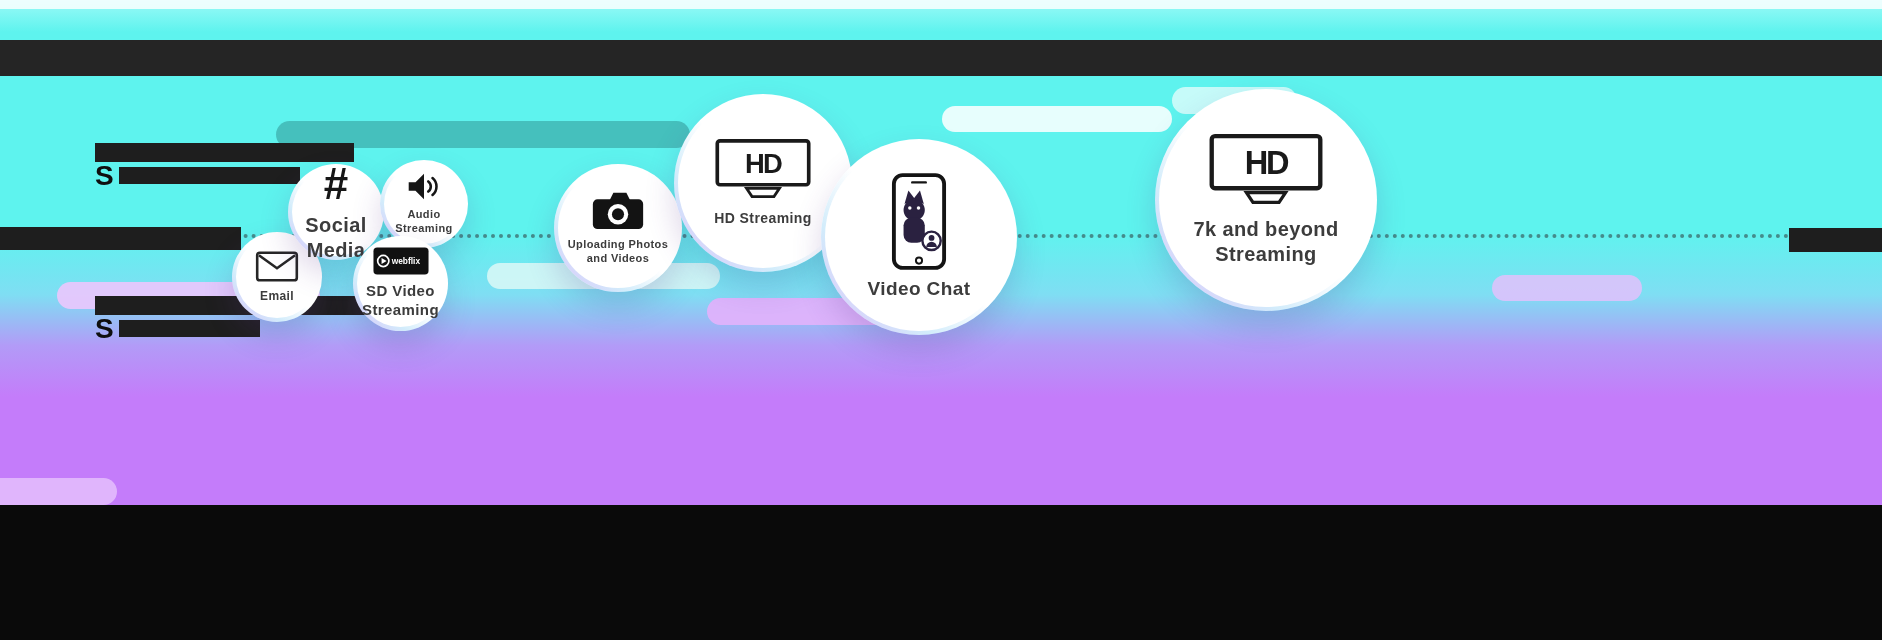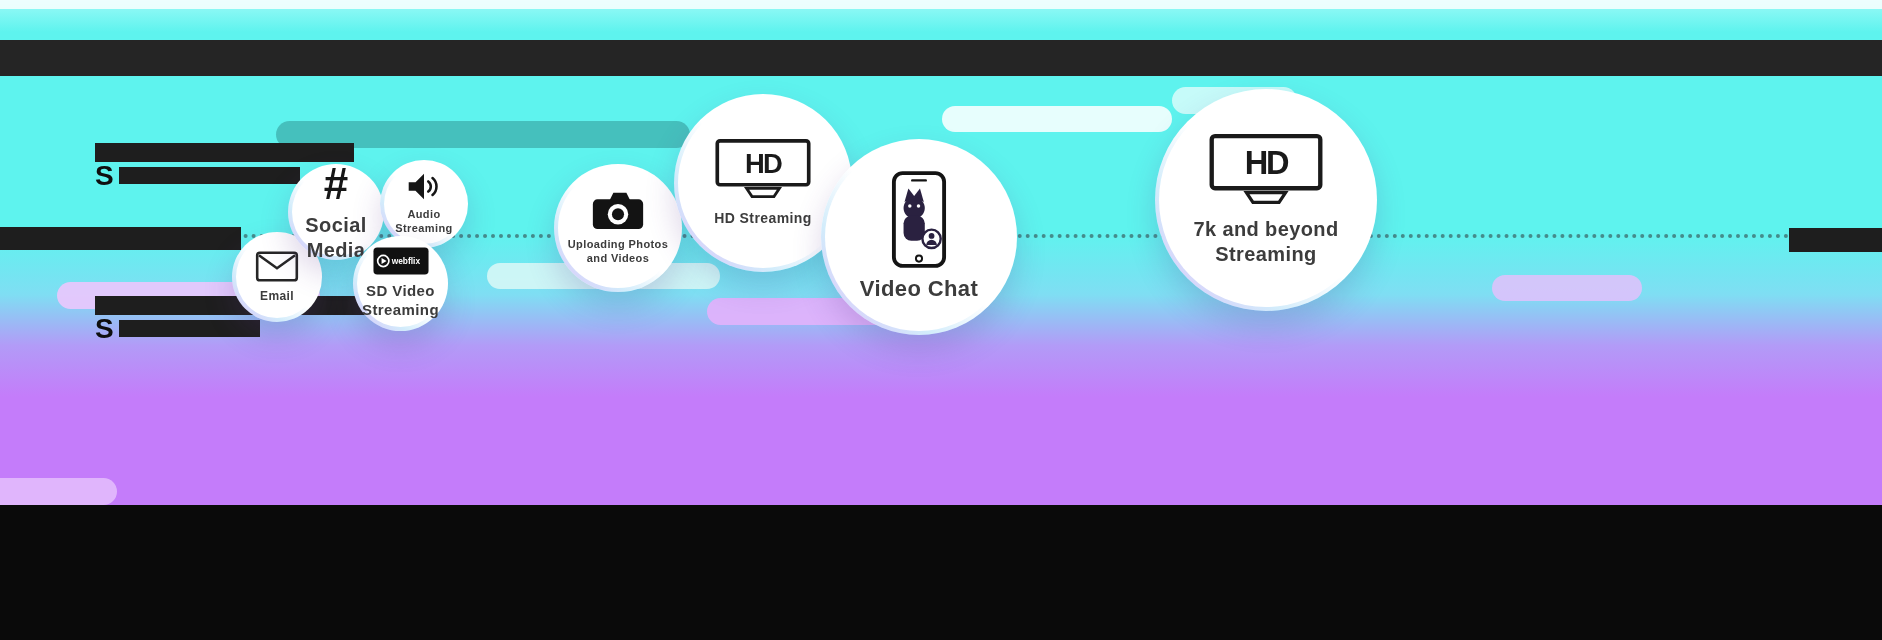--- a/index.html
+++ b/index.html
@@ -39,21 +39,21 @@
   }
   .bubble-label{
     font-weight:600;color:#3c3c3c;letter-spacing:.4px;line-height:1.25;
   }
   .bubble-email  .bubble-label{font-size:12px;}
   .bubble-social .bubble-label{font-size:20px;width:70px;}
   .bubble-audio  .bubble-label{font-size:11px;width:74px;font-weight:700;}
   .bubble-sd     .bubble-label{font-size:15px;width:82px;font-weight:700;}
   .bubble-upload .bubble-label{font-size:11px;width:118px;font-weight:700;}
   .bubble-hd     .bubble-label{font-size:14px;width:112px;}
-  .bubble-chat   .bubble-label{font-size:22px;}
+  .bubble-chat   .bubble-label{font-size:19px;}
   .bubble-4k     .bubble-label{font-size:20px;width:162px;}
 
   .hash-glyph{font-size:44px;font-weight:800;color:#161616;line-height:1;}
   .icon{display:flex;align-items:center;justify-content:center;}
   svg text{font-family:"Liberation Sans", sans-serif;}
 </style>
 </head>
 <body>
 
 <div class="stage">

